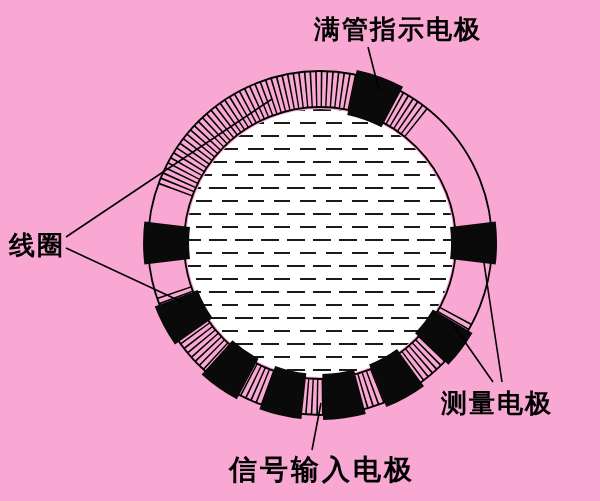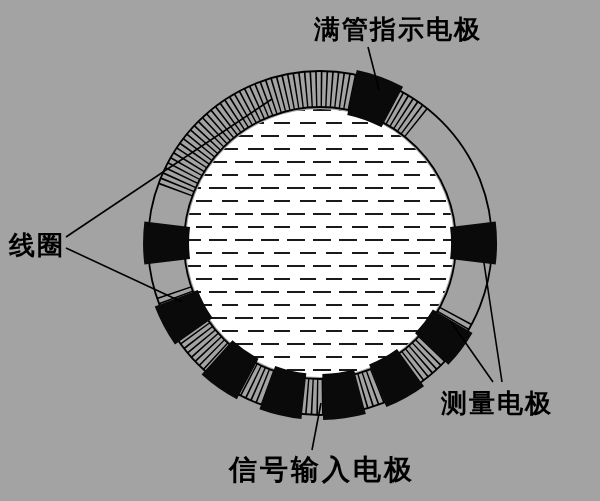--- a/index.html
+++ b/index.html
@@ -4,21 +4,21 @@
 <style>
   html, body {
     margin: 0;
     padding: 0;
     background: #ffffff;
   }
   #stage {
     position: relative;
     width: 600px;
     height: 501px;
-    background: #a3a3a3;
+    background: #f9a8d4;
     overflow: hidden;
     font-family: "Liberation Serif", "DejaVu Serif", serif;
   }
   svg { display: block; }
   .ink-line { stroke: #000000; fill: none; }
   .label-text {
     fill: #000000;
     font-family: "Liberation Serif", "DejaVu Serif", serif;
     font-weight: bold;
     font-size: 26px;

